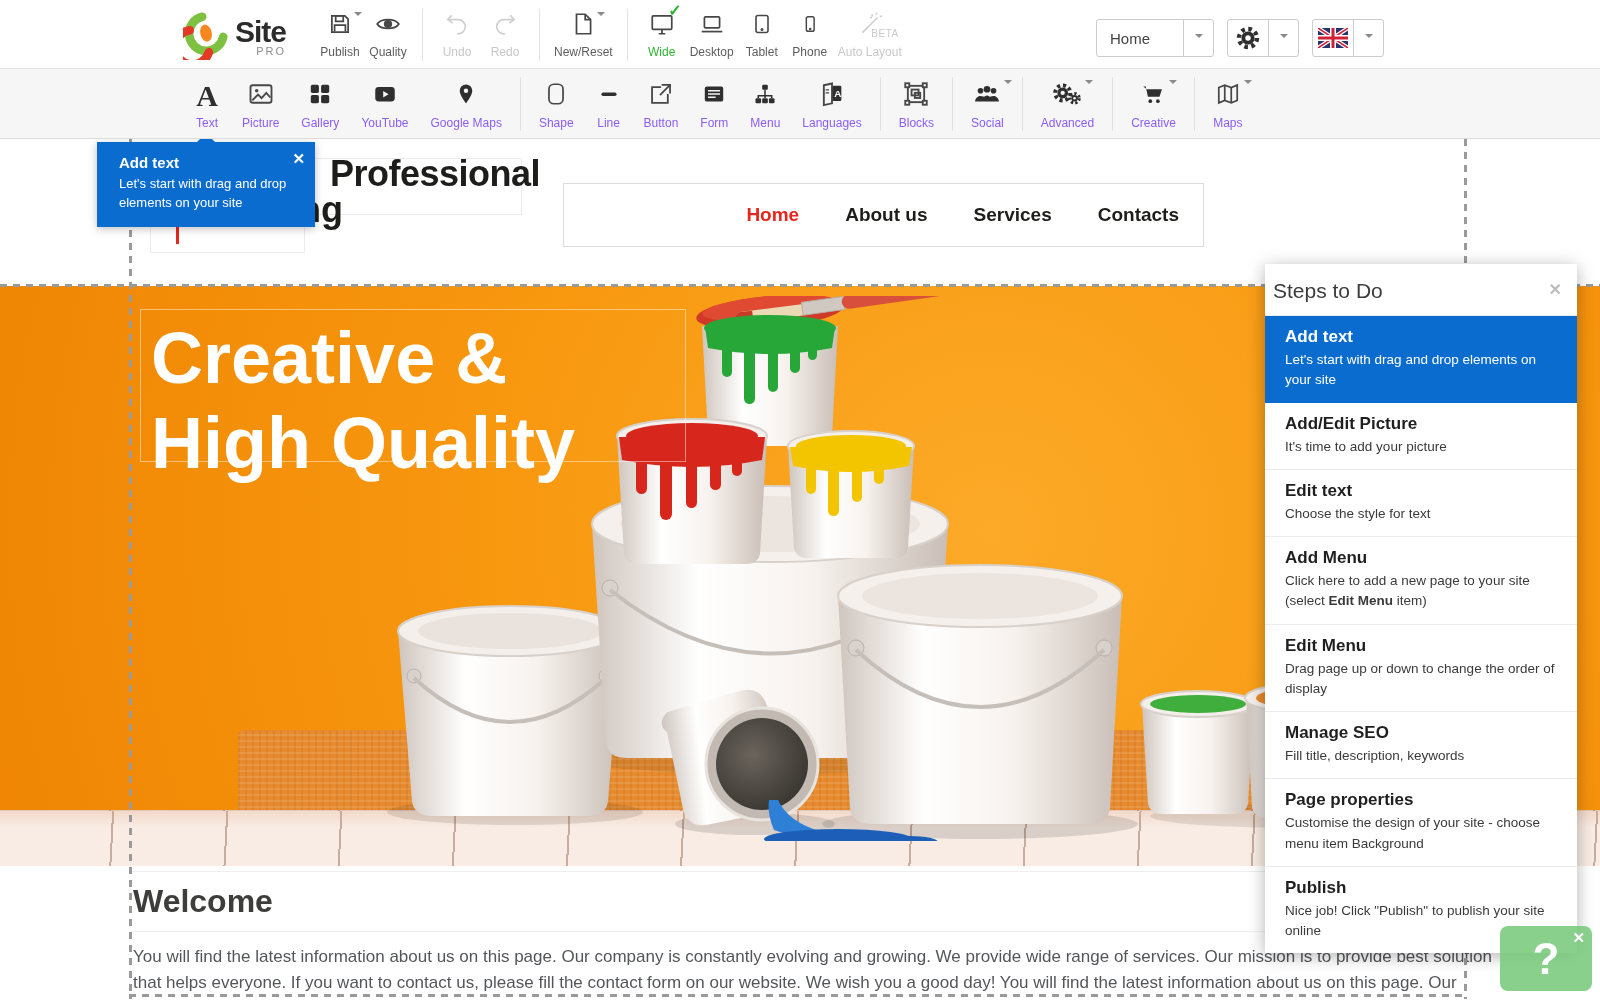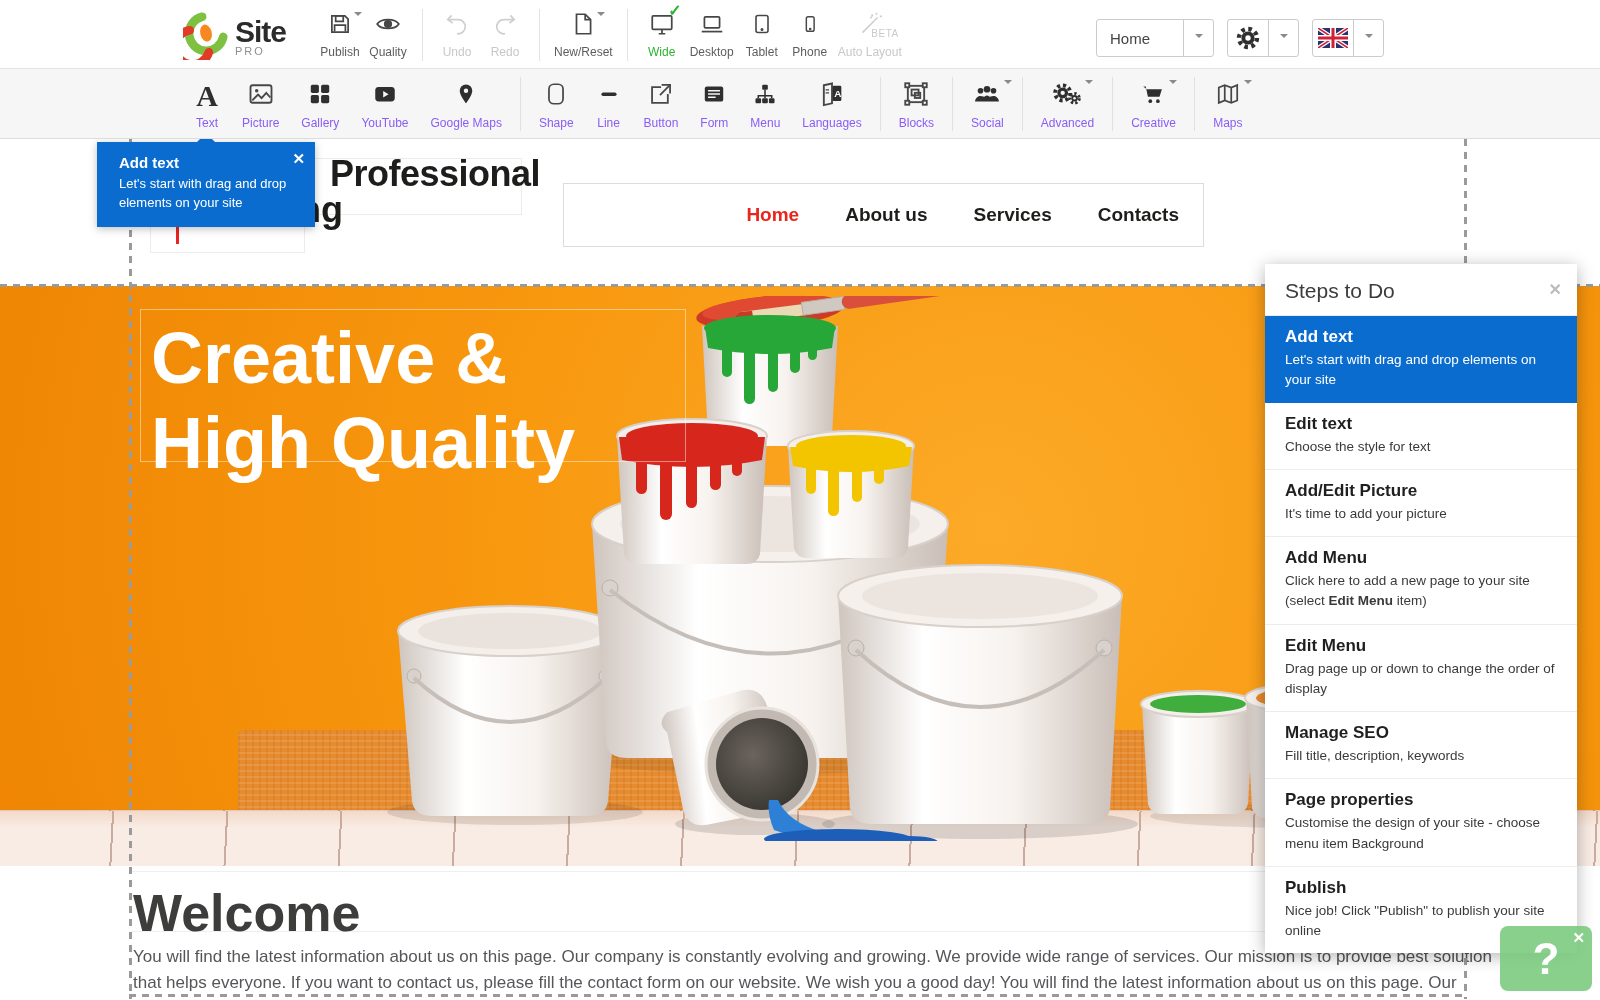--- a/index.html
+++ b/index.html
@@ -4,21 +4,21 @@
 <style>
   * { margin:0; padding:0; box-sizing:border-box; }
   html,body { width:1600px; height:1000px; overflow:hidden; background:#fff;
               font-family:"Liberation Sans", sans-serif; }
 
   
   .tb1 { position:relative; height:69px; background:#fff; border-bottom:1px solid #e4e4e4; z-index:60; }
   .brand { position:absolute; left:183px; top:10px; display:flex; align-items:center; }
   .brand-txt { margin-left:6px; }
   .brand-name { font-size:30px; font-weight:bold; color:#2b2b2b; letter-spacing:-1px; line-height:30px;}
-  .brand-sub { font-size:11px; color:#8f8f8f; letter-spacing:2px; text-align:left; margin-top:-2px;}
+  .brand-sub { font-size:11px; color:#8f8f8f; letter-spacing:2px; text-align:right; margin-top:-2px;}
   .tb1-left { position:absolute; left:316px; top:9px; display:flex; align-items:flex-start; }
   .tbi { display:flex; flex-direction:column; align-items:center; min-width:48px; padding:0 4px; cursor:pointer; }
   .tbi .icw { position:relative; height:34px; display:flex; align-items:center; }
   .tbi .lbl { font-size:12px; color:#5d5d5d; margin-top:2px; white-space:nowrap; }
   .tbi.dis .lbl { color:#c8c8c8; }
   .tbi.dis svg { stroke:#cfcfcf; }
   .tbi.green .lbl { color:#2eb431; }
   .vdiv { width:1px; background:#e3e3e3; height:52px; margin:0 10px; }
   .caret { width:0; height:0; border:4px solid transparent; border-top-color:#8a8a8a; }
   .ic-caret { position:absolute; right:-9px; top:3px; }
@@ -71,35 +71,35 @@
            background-image:linear-gradient(180deg,rgba(230,160,120,.25),rgba(255,255,255,0) 30%),
                             repeating-linear-gradient(93deg,transparent 0 112px,rgba(125,75,55,.4) 112px 114px);
            border-top:1px solid rgba(150,90,60,.25); }
   .hero-title-box { position:absolute; left:140px; top:23px; width:546px; height:153px;
                     border:1px solid rgba(255,255,255,.45); padding:6px 10px; }
   .hero-title { color:#fff; font-size:72px; line-height:1.18; font-weight:bold; }
   .paint-svg { position:absolute; left:370px; top:10px; width:1060px; height:545px; }
 
   
   .hairline { position:absolute; left:131px; width:1334px; height:1px; background:#efefef; z-index:2;}
-  .welcome-h { position:absolute; left:133px; top:744px; font-size:52px; font-weight:bold; color:#3d3d3c; z-index:2;}
+  .welcome-h { position:absolute; left:133px; top:744px; font-size:32px; font-weight:bold; color:#3d3d3c; z-index:2;}
   .welcome-p { position:absolute; left:133px; top:805px; width:1330px; font-size:17px; color:#55565a; z-index:2; line-height:26px;}
 
   
   .tip { position:absolute; left:97px; top:3px; width:218px; background:#0b6cd0; color:#fff; z-index:50;
          padding:12px 14px 14px 22px; box-shadow:0 2px 8px rgba(0,0,0,.25); }
   .tip:before { content:""; position:absolute; top:-9px; left:100px; border:9px solid transparent; border-bottom-color:#0b6cd0; border-top:none;}
   .tip-title { font-weight:bold; font-size:15px; margin-bottom:4px;}
   .tip-body { font-size:13px; line-height:1.45; width:180px;}
   .tip-x { position:absolute; right:10px; top:8px; font-size:15px; font-weight:bold; cursor:pointer; color:#fff;}
 
   
   .panel { position:absolute; left:1265px; top:125px; width:312px; background:#fff; z-index:30;
            box-shadow:0 3px 16px rgba(0,0,0,.30); }
-  .panel-h { position:relative; padding:15px 20px 12px; border-bottom:1px solid #ececec; }
+  .panel-h { position:relative; padding:15px 8px 12px; border-bottom:1px solid #ececec; }
   .panel-title { font-size:21px; color:#3c3c3c; }
   .panel-x { position:absolute; right:15px; top:16px; color:#bcbcbc; font-size:16px; font-weight:bold; cursor:pointer;}
   .step { padding:11px 20px 12px; border-bottom:1px solid #ececec; cursor:pointer;}
   .step:last-child { border-bottom:none; }
   .stitle { font-size:17px; font-weight:bold; color:#1f1f1f; margin-bottom:3px;}
   .sdesc { font-size:13.5px; color:#3a3a3a; line-height:1.5;}
   .step.done .stitle, .step.done .sdesc, .step.done .chk { color:#2eb431; }
   .step.done .chk { font-size:17px; font-weight:bold; margin-left:8px;}
   .step.active { background:#0b6cd0; border-bottom:none;}
   .step.active .stitle, .step.active .sdesc { color:#fff; }
@@ -607,26 +607,26 @@
   <div class="panel">
     <div class="panel-h">
       <span class="panel-title">Steps to Do</span>
       <span class="panel-x">✕</span>
     </div>
     <div class="step active">
       <div class="stitle">Add text</div>
       <div class="sdesc">Let's start with drag and drop elements on your site</div>
     </div>
     <div class="step">
+      <div class="stitle">Add/Edit Picture</div>
+      <div class="sdesc">It's time to add your picture</div>
+    </div>
+    <div class="step">
       <div class="stitle">Edit text</div>
       <div class="sdesc">Choose the style for text</div>
-    </div>
-    <div class="step">
-      <div class="stitle">Add/Edit Picture</div>
-      <div class="sdesc">It's time to add your picture</div>
     </div>
     <div class="step">
       <div class="stitle">Add Menu</div>
       <div class="sdesc"><span>Click here to add a new page to your site (select </span><b>Edit Menu</b><span> item)</span></div>
     </div>
     <div class="step">
       <div class="stitle">Edit Menu</div>
       <div class="sdesc">Drag page up or down to change the order of display</div>
     </div>
     <div class="step">

